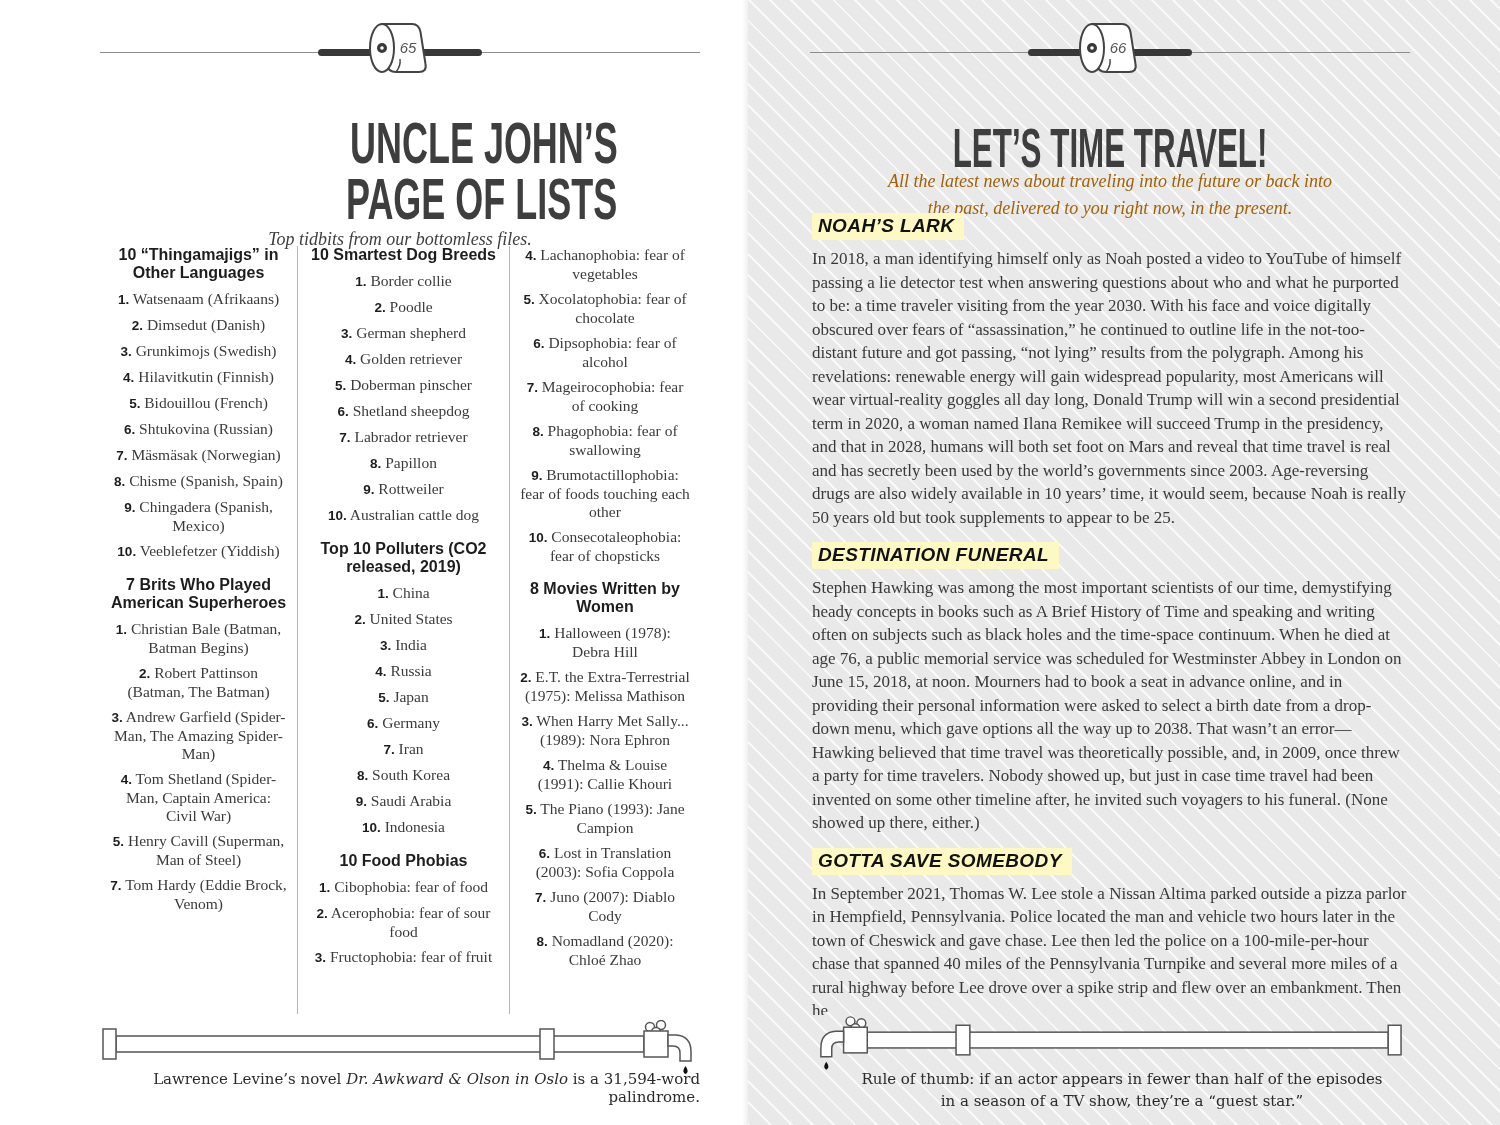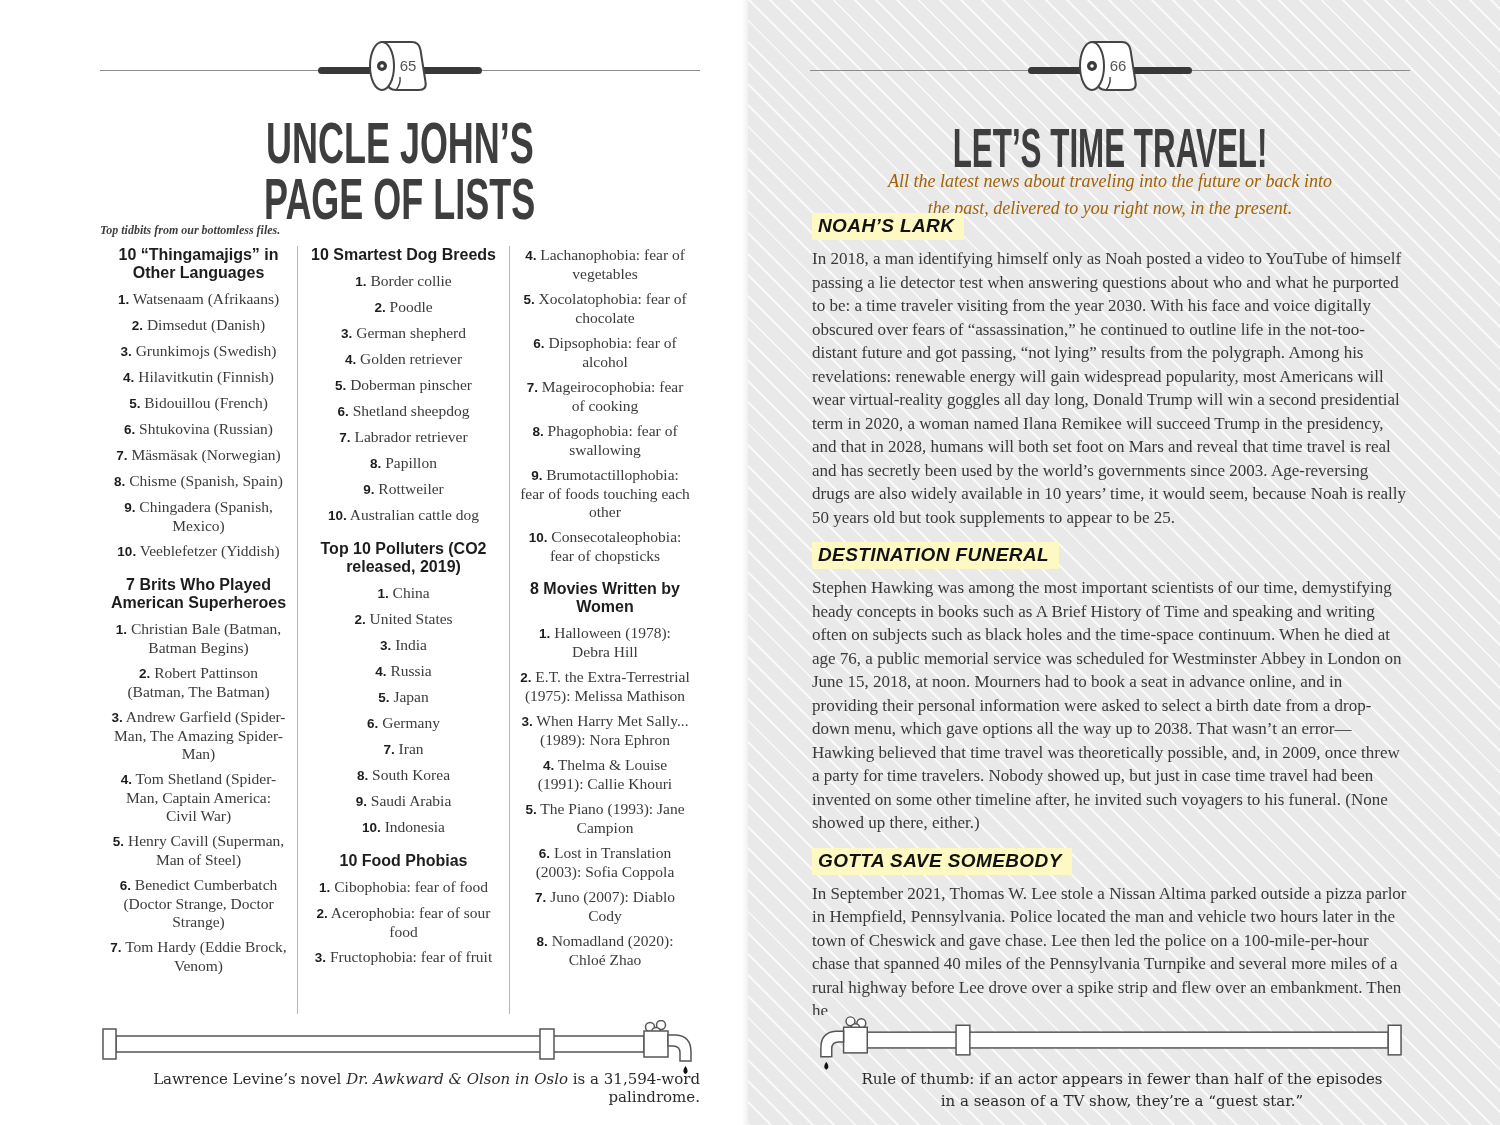--- a/index.html
+++ b/index.html
@@ -17,39 +17,39 @@
     position:absolute; top:0; left:748px; right:0; bottom:0;
     background-color:#e9e9e9;
     background-image:repeating-linear-gradient(45deg,
       rgba(255,255,255,0.75) 0px, rgba(255,255,255,0.75) 2px,
       rgba(255,255,255,0) 2px, rgba(255,255,255,0) 15px);
   }
   .gutter { position:absolute; top:0; left:742px; width:6px; bottom:0;
     background:linear-gradient(to right, rgba(0,0,0,0.00), rgba(0,0,0,0.06)); }
 
   
-  .page-header { position:absolute; top:36px; width:600px; height:70px; }
+  .page-header { position:absolute; top:18px; width:600px; height:70px;font-style:italic; }
   .page-header.left { left:100px; }
   .page-header.right { left:810px; }
   .header-rule { position:absolute; left:0; right:0; top:34px; height:1px; background:#8d8d8d; }
   .header-rod { position:absolute; top:31px; left:50%; width:164px; margin-left:-82px; height:7px;
     border-radius:4px; background:#383838; }
   .tp-roll { position:absolute; top:2px; left:50%; margin-left:-34px; width:68px; height:62px; }
   .tp-num { font-family:"Liberation Sans", sans-serif; }
 
   
   .title-left {
-    position:absolute; left:100px; top:76px; width:600px; text-align:center;
+    position:absolute; left:100px; top:76px; width:600px; text-align:right;
     font-family:"Liberation Sans", sans-serif; font-weight:800;
     font-size:58px; line-height:56px; color:#3e3e3e; letter-spacing:0;
   }
   .squeeze { display:inline-block; transform:scaleX(0.62); transform-origin:50% 50%; white-space:nowrap; }
   .subtitle-left {
-    position:absolute; left:100px; top:211px; width:600px; text-align:left;
-    font-style:italic; font-size:12px; color:#3f3f3f;font-weight:bold;
+    position:absolute; left:100px; top:211px; width:600px; text-align:center;
+    font-style:italic; font-size:18px; color:#3f3f3f;
   }
   .lists { position:absolute; left:100px; top:246px; width:600px; height:768px; display:flex; }
   .col { box-sizing:border-box; padding:0 9px; }
   .col-1 { width:198px; border-right:1px solid #b6b6b6; }
   .col-2 { width:212px; border-right:1px solid #b6b6b6; }
   .col-3 { width:190px; }
   .list-block { margin-bottom:15px; text-align:center; }
   .list-header {
     font-family:"Liberation Sans", sans-serif; font-weight:700;
     font-size:16px; line-height:18px; color:#1d1d1d; margin:0 0 8px;
@@ -135,21 +135,20 @@
           </div>
       </section>
       <section class="list-block">
         <h3 class="list-header">7 Brits Who Played American Superheroes</h3>
         <div>
             <p class="li"><b class="n">1.</b> <span>Christian Bale (Batman, Batman Begins)</span></p>
             <p class="li"><b class="n">2.</b> <span>Robert Pattinson (Batman, The Batman)</span></p>
             <p class="li"><b class="n">3.</b> <span>Andrew Garfield (Spider-Man, The Amazing Spider-Man)</span></p>
             <p class="li"><b class="n">4.</b> <span>Tom Shetland (Spider-Man, Captain America: Civil War)</span></p>
             <p class="li"><b class="n">5.</b> <span>Henry Cavill (Superman, Man of Steel)</span></p>
-            <p class="li"><b class="n">6.</b> <span>Benedict Cumberbatch (Doctor Strange, Doctor Strange)</span></p>
             <p class="li"><b class="n">7.</b> <span>Tom Hardy (Eddie Brock, Venom)</span></p>
           </div>
       </section>
     </div>
 
     <div class="col col-2">
       <section class="list-block">
         <h3 class="list-header">10 Smartest Dog Breeds</h3>
         <div>
             <p class="li"><b class="n">1.</b> <span>Border collie</span></p>

